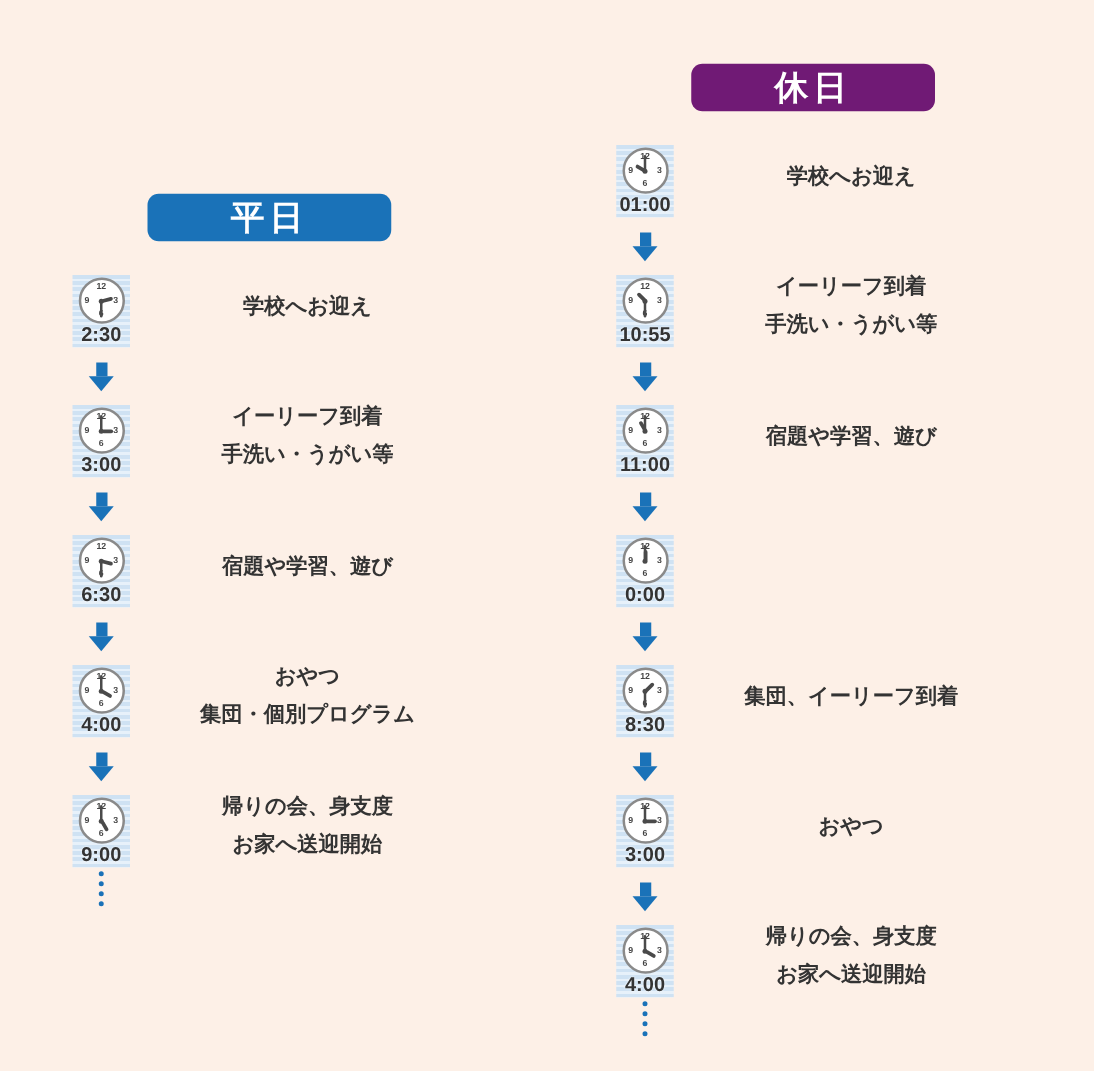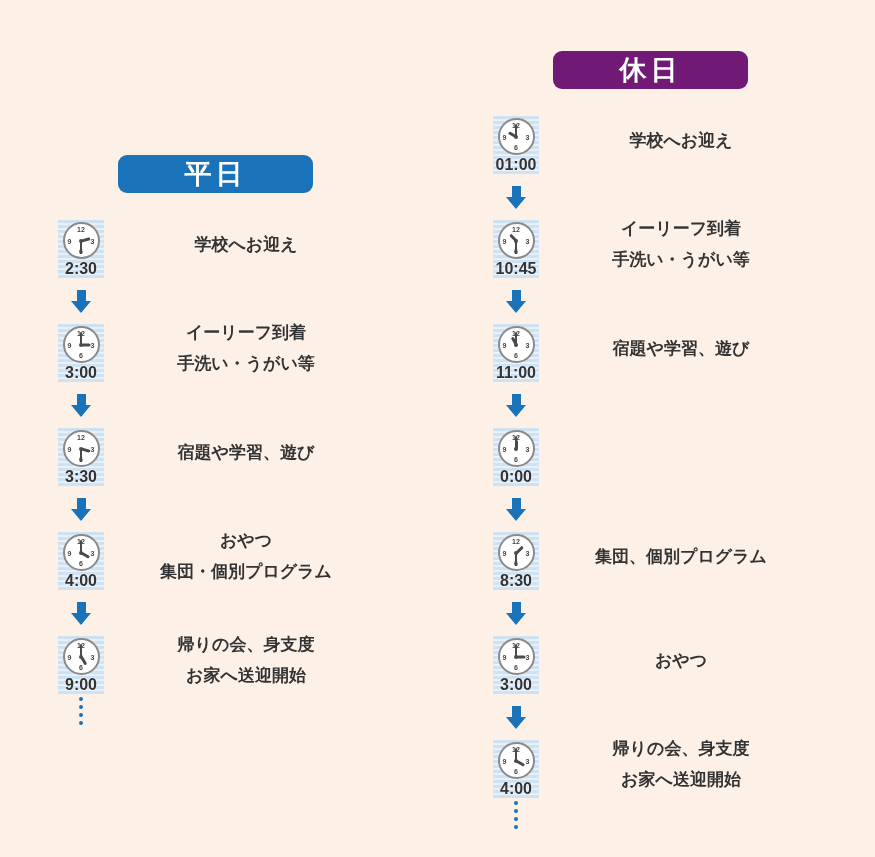--- a/index.html
+++ b/index.html
@@ -198,21 +198,21 @@
     <div class="clock-box">
       <div class="clock-face">
         <span class="num n12">12</span>
         <span class="num n3">3</span>
         <span class="num n6">6</span>
         <span class="num n9">9</span>
         <div class="hand hour" style="transform: rotate(105deg);"></div>
         <div class="hand min" style="transform: rotate(180deg);"></div>
         <div class="pin"></div>
       </div>
-      <div class="clock-time">3:30</div>
+      <div class="clock-time">6:30</div>
     </div>
     <div class="step-label">宿題や学習、遊び</div>
   </div>
   <div class="connector">
     <div class="arrow-shaft"></div>
     <div class="arrow-head"></div>
   </div>
 
   <div class="step">
     <div class="clock-box">
@@ -285,21 +285,21 @@
     <div class="clock-box">
       <div class="clock-face">
         <span class="num n12">12</span>
         <span class="num n3">3</span>
         <span class="num n6">6</span>
         <span class="num n9">9</span>
         <div class="hand hour" style="transform: rotate(315deg);"></div>
         <div class="hand min" style="transform: rotate(180deg);"></div>
         <div class="pin"></div>
       </div>
-      <div class="clock-time">10:45</div>
+      <div class="clock-time">10:55</div>
     </div>
     <div class="step-label">イーリーフ到着
 手洗い・うがい等</div>
   </div>
   <div class="connector">
     <div class="arrow-shaft"></div>
     <div class="arrow-head"></div>
   </div>
 
   <div class="step">
@@ -347,21 +347,21 @@
         <span class="num n12">12</span>
         <span class="num n3">3</span>
         <span class="num n6">6</span>
         <span class="num n9">9</span>
         <div class="hand hour" style="transform: rotate(45deg);"></div>
         <div class="hand min" style="transform: rotate(180deg);"></div>
         <div class="pin"></div>
       </div>
       <div class="clock-time">8:30</div>
     </div>
-    <div class="step-label">集団、個別プログラム</div>
+    <div class="step-label">集団、イーリーフ到着</div>
   </div>
   <div class="connector">
     <div class="arrow-shaft"></div>
     <div class="arrow-head"></div>
   </div>
 
   <div class="step">
     <div class="clock-box">
       <div class="clock-face">
         <span class="num n12">12</span>

